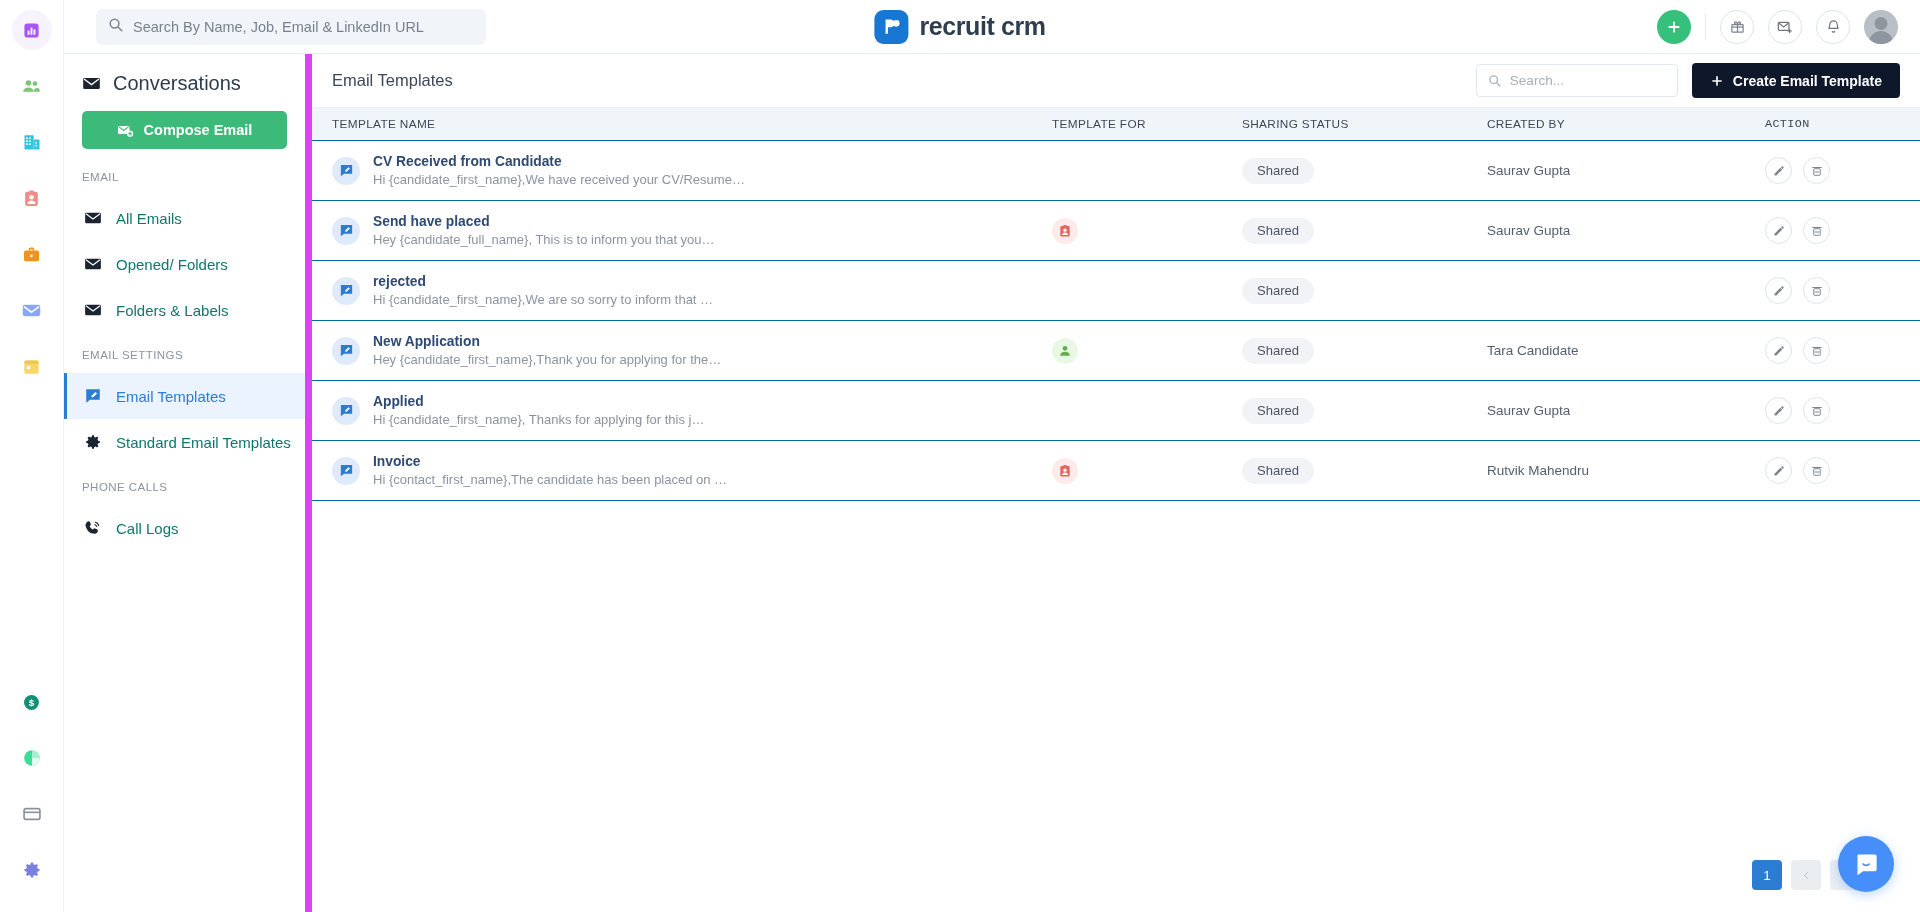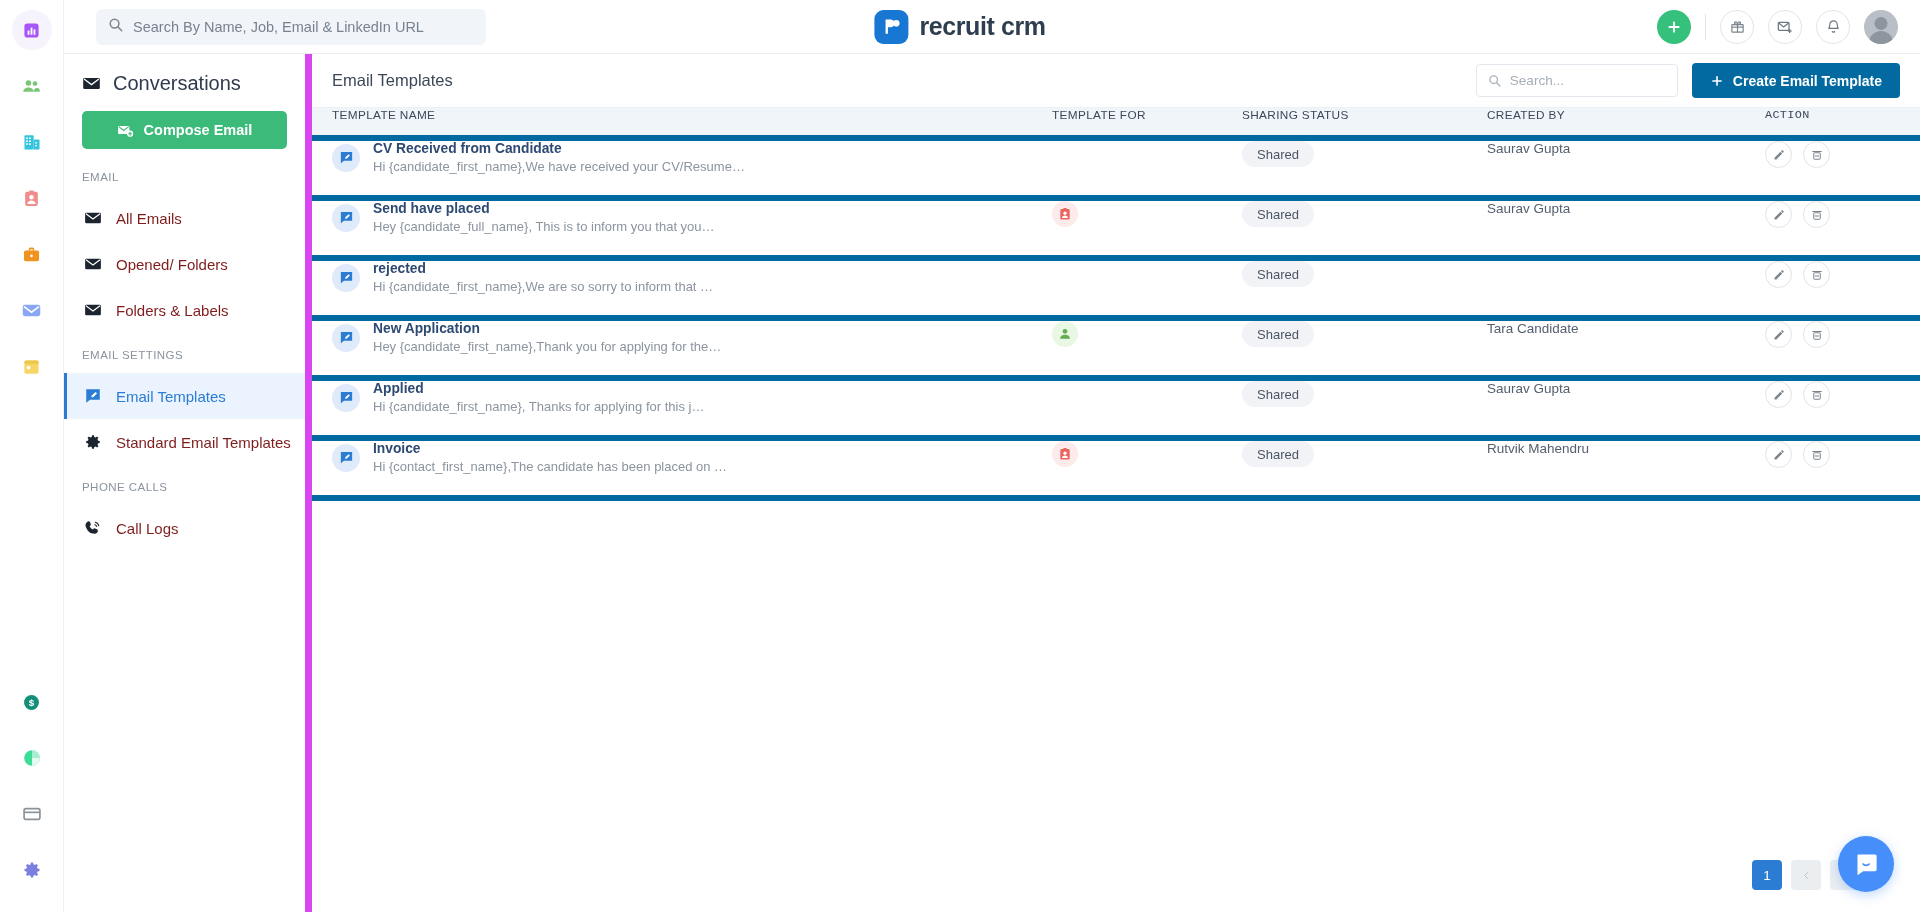--- a/index.html
+++ b/index.html
@@ -118,21 +118,21 @@
     display: flex; align-items: center; justify-content: center; gap: 10px;
     cursor: pointer;
   }
   .side-group-label {
     padding: 0 18px; margin-bottom: 12px;
     font-size: 11.5px; letter-spacing: 0.45px; color: #8a939e; font-weight: 400;
   }
   .side-item {
     height: 46px; display: flex; align-items: center; gap: 14px;
     padding-left: 20px; cursor: pointer; position: relative;
-    font-size: 15px; color: #7f1d1d;
+    font-size: 15px; color: #0f766e;
   }
   .side-item.active { background: #eaf3fe; color: #2b7cd3; font-weight: 400; }
   .side-item.active::before {
     content: ""; position: absolute; left: 0; top: 0; bottom: 0;
     width: 3px; background: #2b7cd3;
   }
   .side-gap { height: 16px; }
 
   
   .main { flex: 1; min-width: 0; display: flex; flex-direction: column; background: #fff; position: relative; }
@@ -146,31 +146,31 @@
   .mini-search {
     width: 202px; height: 33px; border: 1px solid #e3e8ee; border-radius: 4px;
     display: flex; align-items: center; gap: 9px; padding: 0 11px;
   }
   .mini-search input {
     border: none; outline: none; background: transparent; width: 100%;
     font-family: "Liberation Sans", sans-serif; font-size: 13.5px; color: #a16207;
   }
   .mini-search input::placeholder { color: #a7aeb7; }
   .create-btn {
-    height: 35px; padding: 8px 18px; background: #0369a1; border: none; border-radius: 4px;
+    height: 35px; padding: 8px 18px; background: #0f172a; border: none; border-radius: 4px;
     color: #fff; font-size: 14px; font-weight: 700;
     font-family: "Liberation Sans", sans-serif;
     display: flex; align-items: center; gap: 9px; cursor: pointer; text-align: center;
   }
 
   
   .table-wrap { flex: 1; overflow: hidden; display: flex; flex-direction: column; }
   .t-row {
-    display: flex; align-items: flex-start;
-    border-bottom: 6px solid #0369a1;
+    display: flex; align-items: center;
+    border-bottom: 1px solid #0369a1;
   }
   .t-head {
     background: #f0f5fa;
     height: 33px;
     font-size: 11.8px; letter-spacing: 0.35px; color: #3c4858;
   }
   .t-body-row { height: 60px; background: #fff; }
   .c-name   { width: 740px; min-width: 740px; padding-left: 20px; display: flex; align-items: center; gap: 13px; }
   .c-for    { width: 190px; min-width: 190px; display: flex; align-items: center; }
   .c-share  { width: 245px; min-width: 245px; display: flex; align-items: center; }

